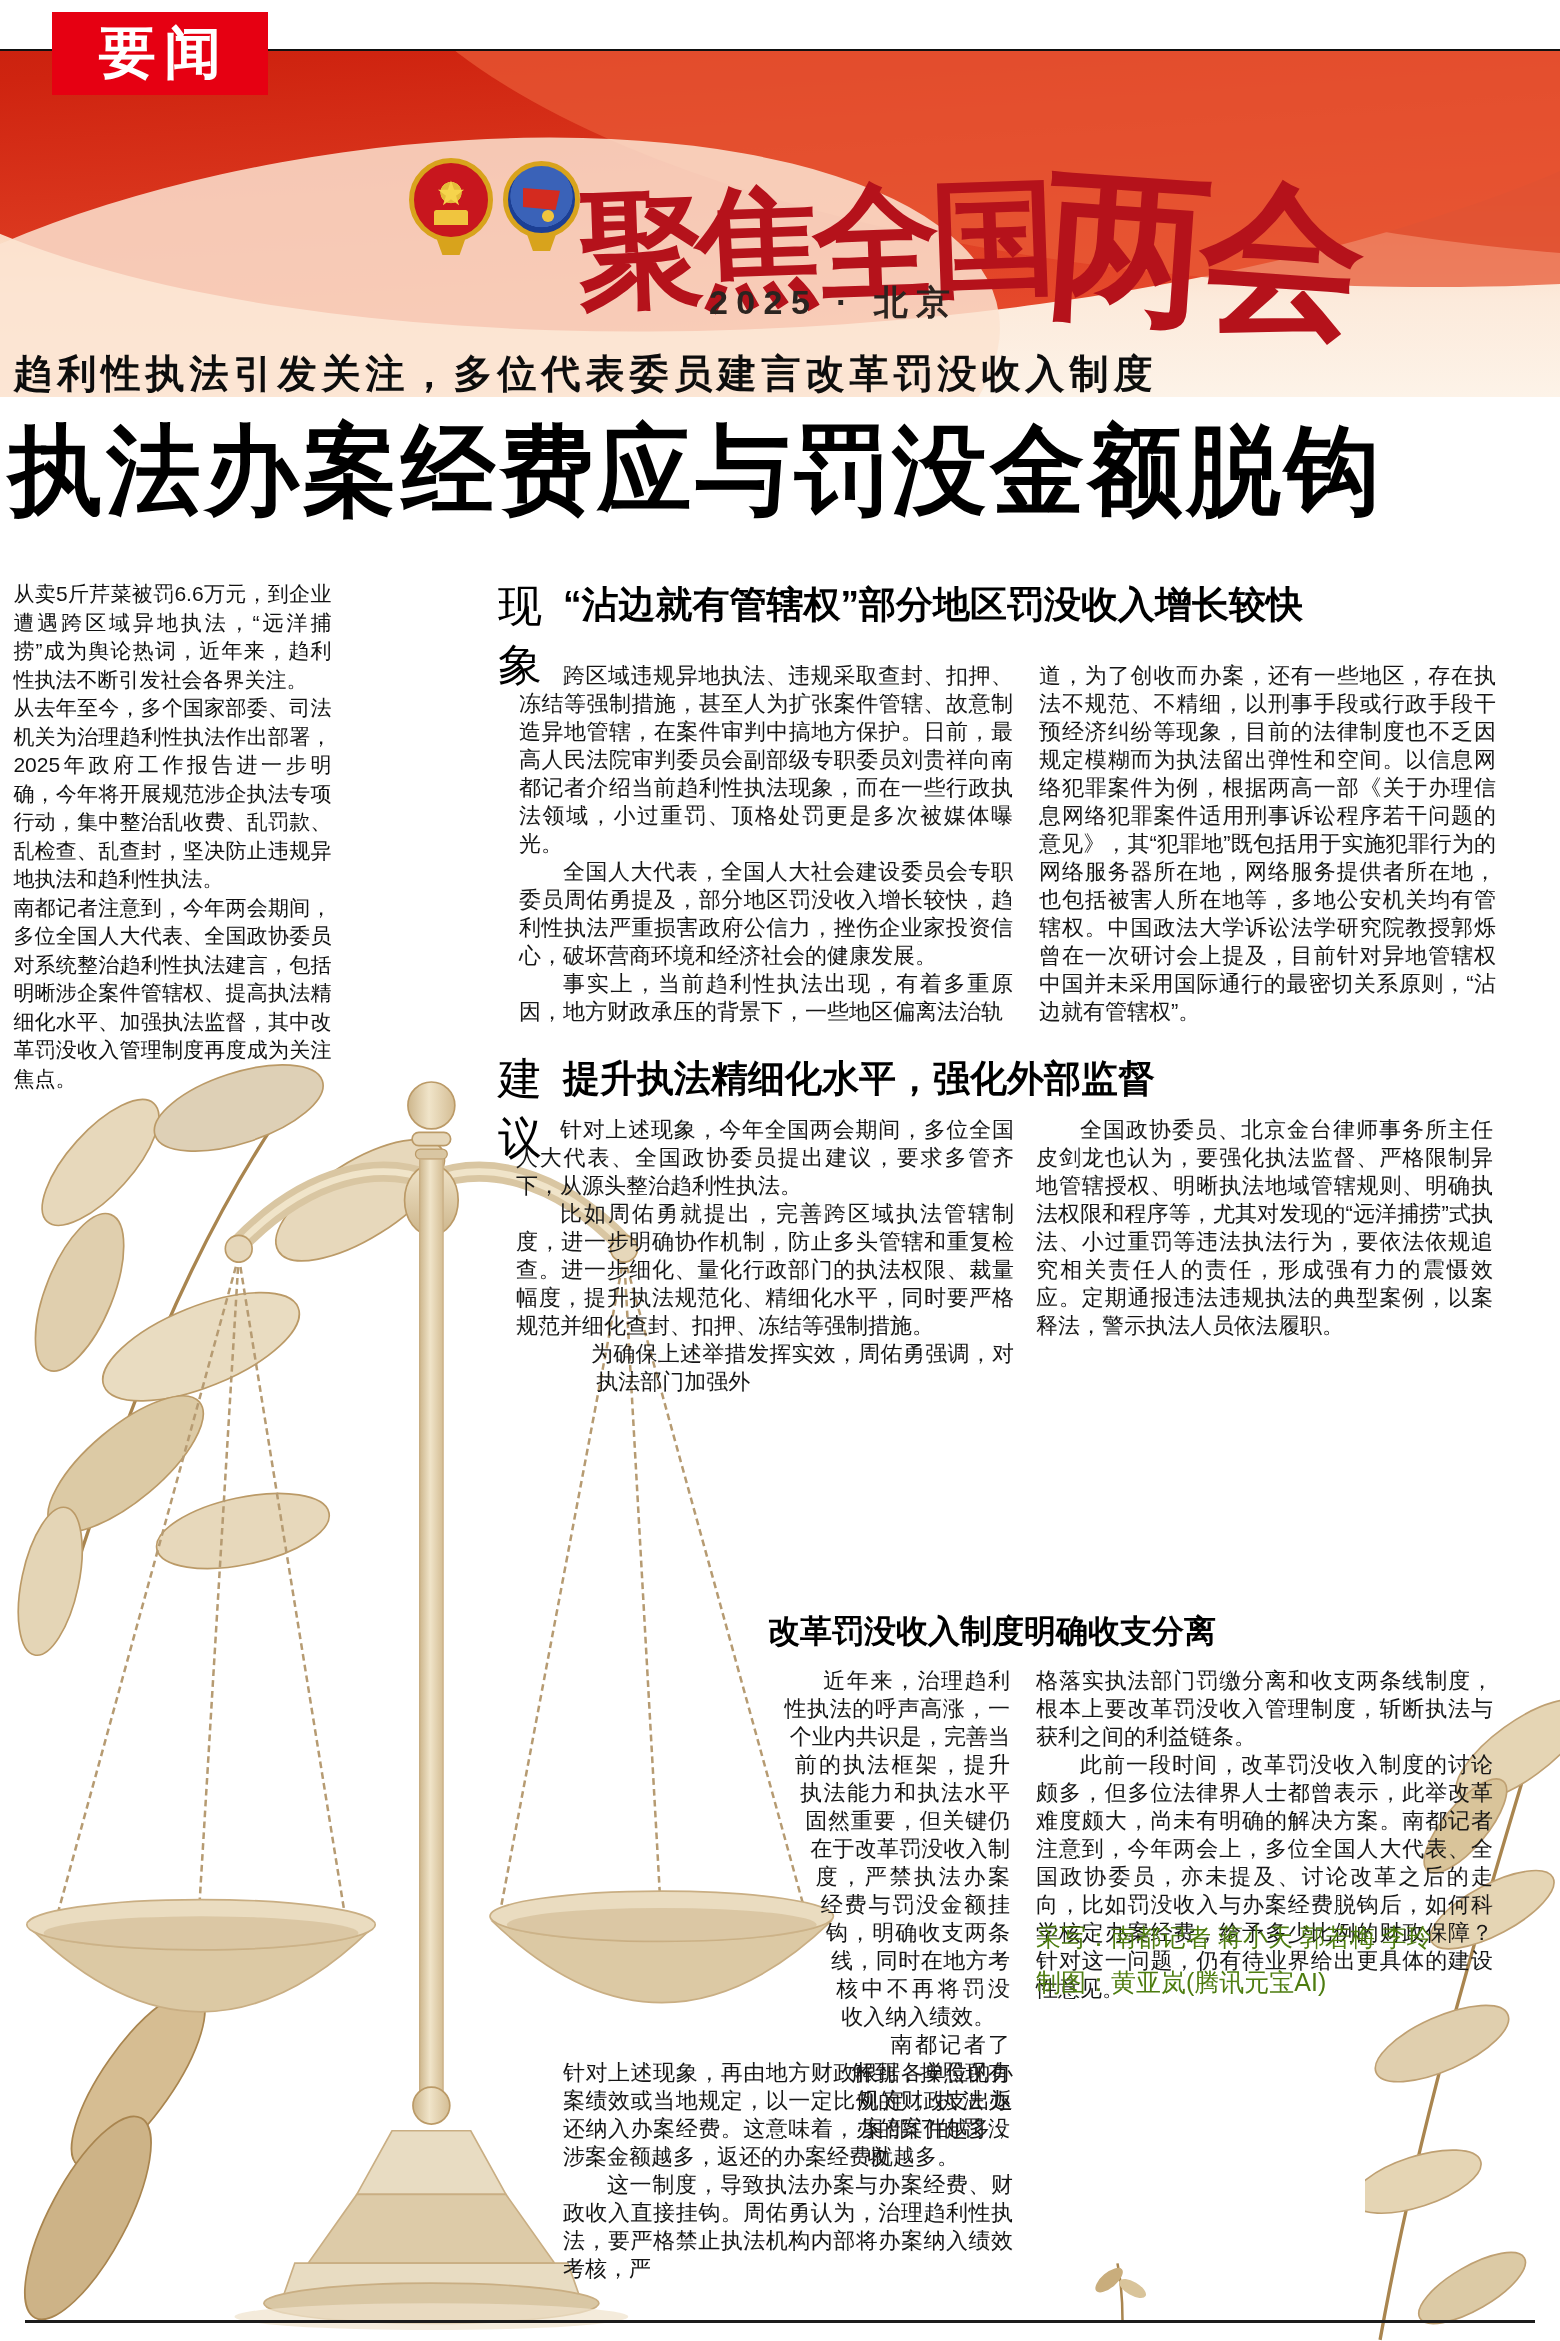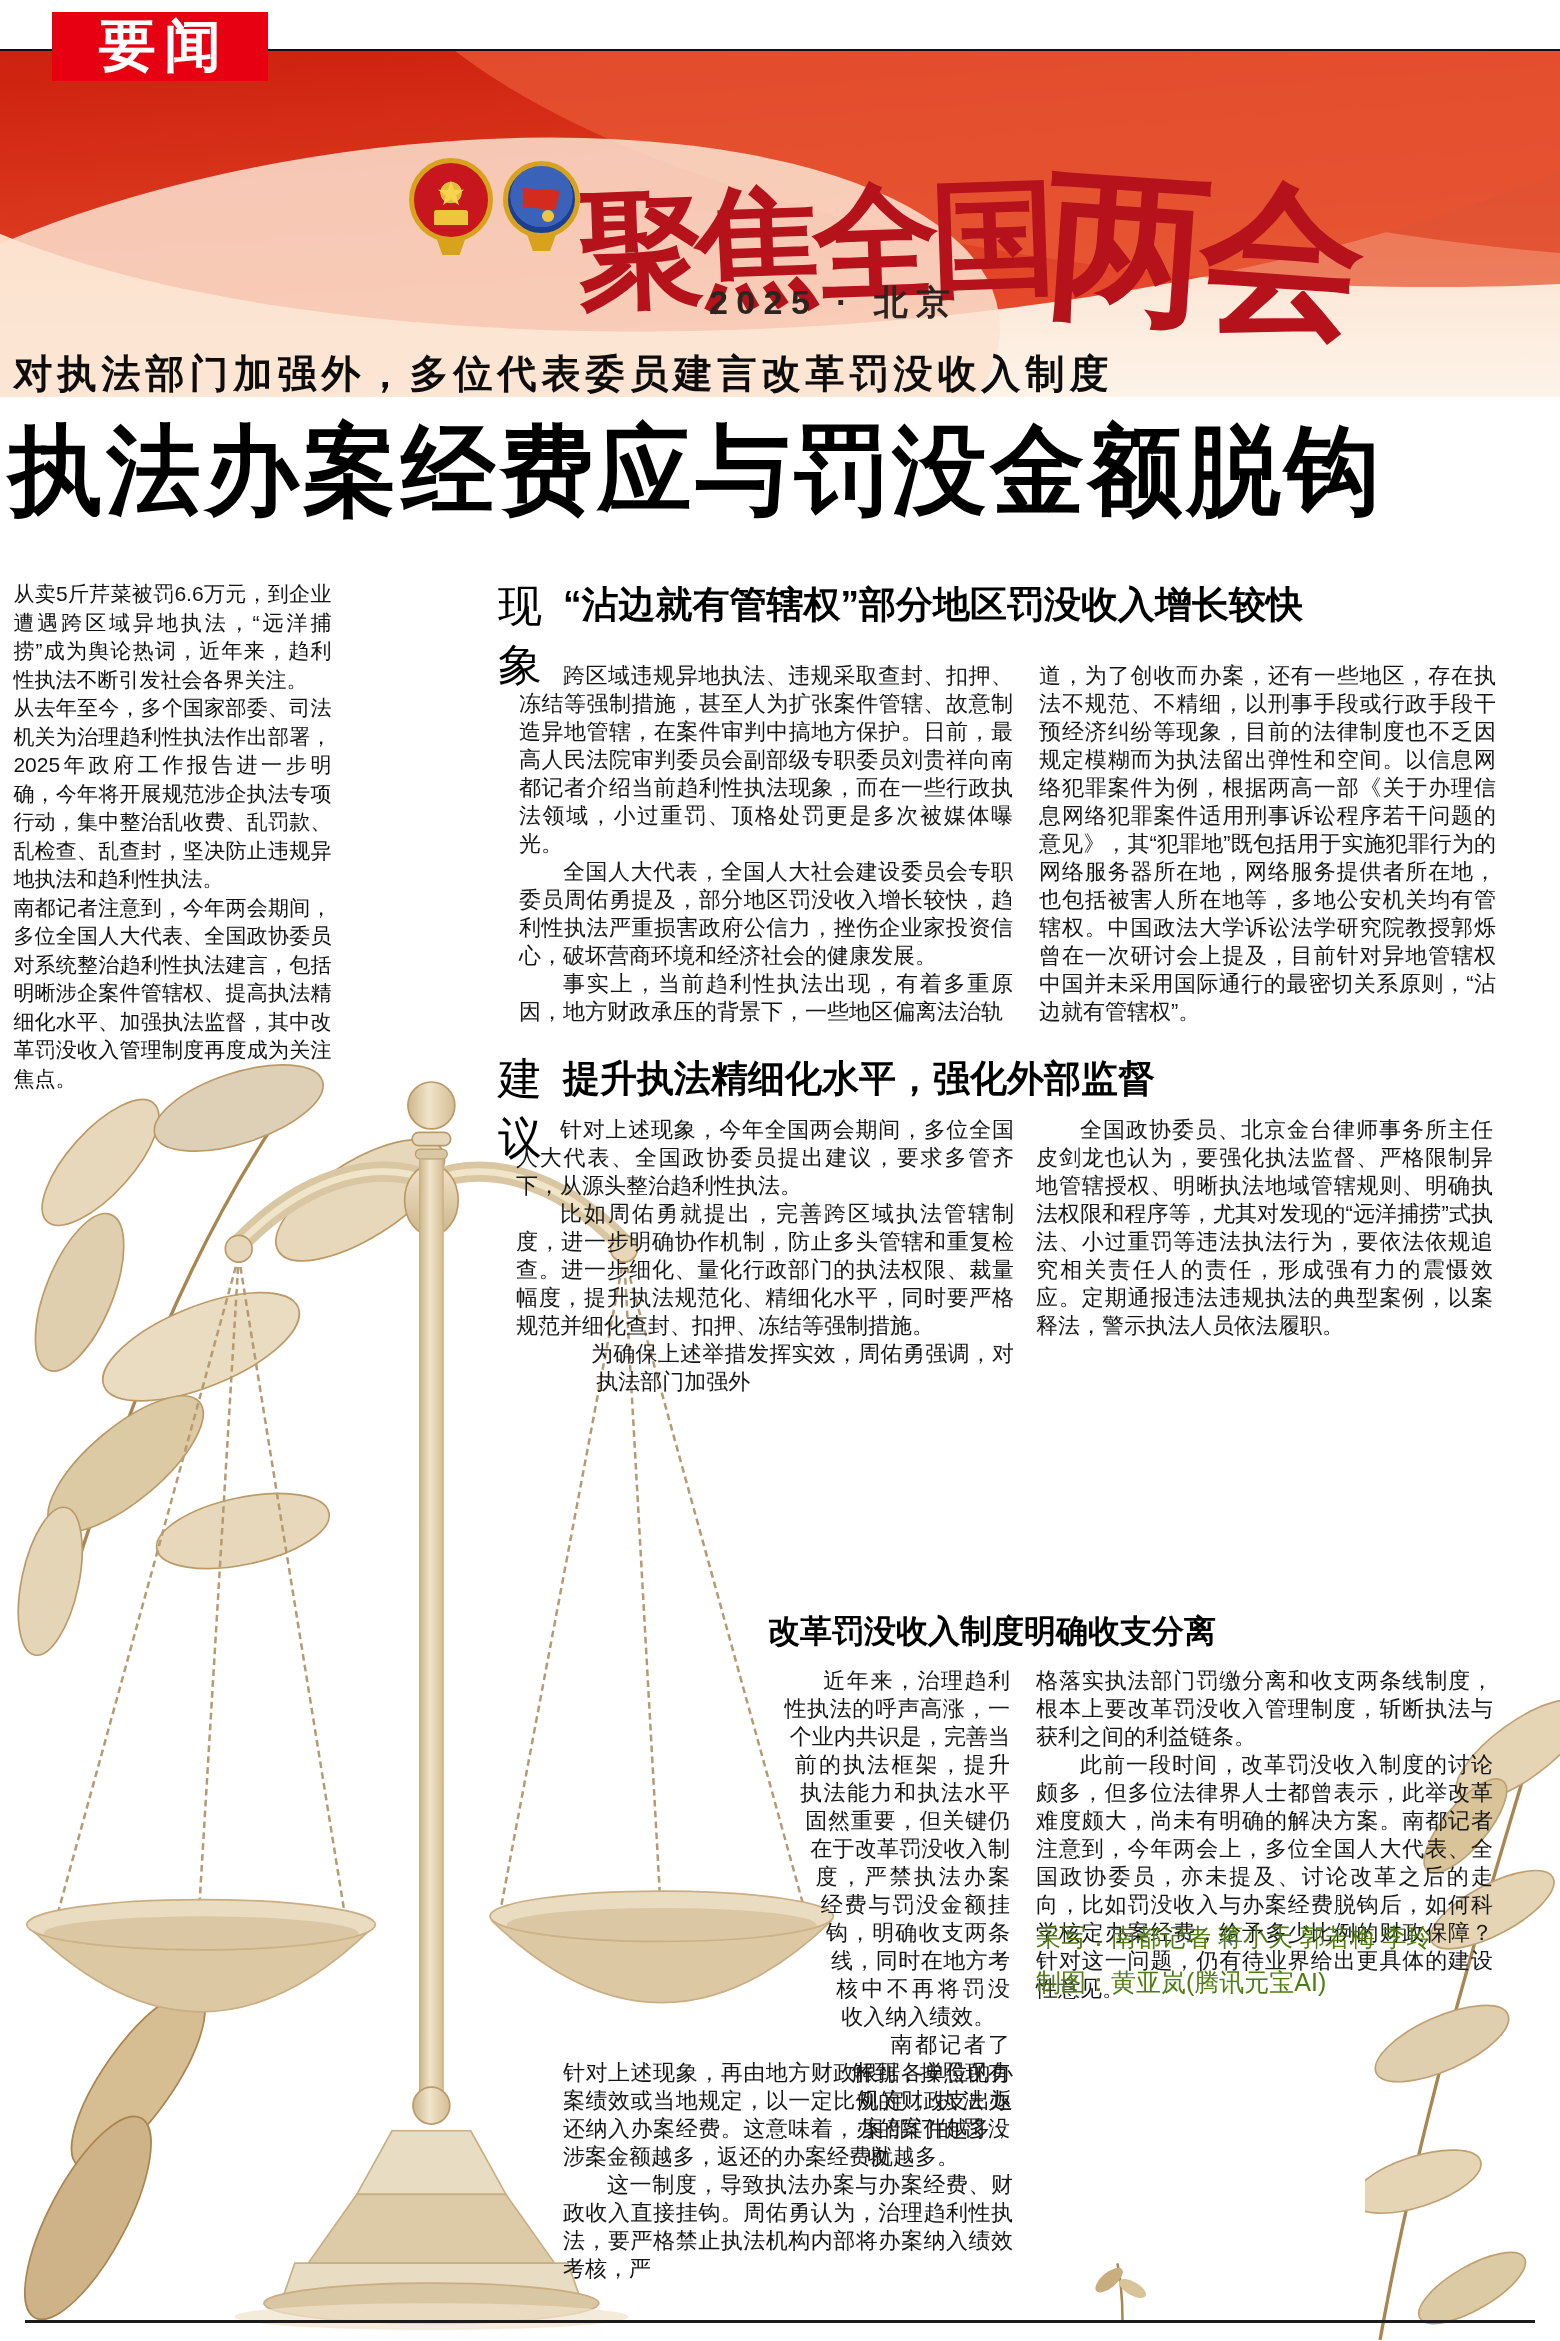--- a/index.html
+++ b/index.html
@@ -8,21 +8,21 @@
 
   
   .top-strip{position:absolute;left:0;top:0;width:1560px;height:49px;background:#fff;
              border-bottom:2.5px solid #111;z-index:6;}
   .header-meta{position:absolute;right:620px;top:18.4px;font-size:19px;color:#222;white-space:nowrap;right:auto;left:945px;}
   .masthead{position:absolute;left:1390px;top:13.4px;width:94px;height:28.5px;background:#e60012;
             color:#ffd900;font-size:18.4px;font-weight:bold;text-align:center;line-height:28.5px;
             letter-spacing:0px;white-space:nowrap;overflow:hidden;}
   .page-no{position:absolute;left:1493px;top:5px;font-size:35px;font-weight:900;color:#000;}
 
-  .section-box{position:absolute;left:52px;top:11.7px;width:216px;height:69px;background:#e60012;
+  .section-box{position:absolute;left:52px;top:11.7px;width:216px;height:83px;background:#e60012;
                z-index:8;display:flex;align-items:center;justify-content:center;}
   .section-box span{color:#fff;font-size:57px;font-weight:900;letter-spacing:8.4px;padding-left:8.4px;}
 
   
   .banner{position:absolute;left:0;top:49px;width:1560px;height:348px;overflow:hidden;z-index:1;
     background:linear-gradient(180deg,#d93a20 0%,#e8543a 10%,#f08063 22%,#f6ae8d 34%,#f9ccb0 46%,
                #fbdfc9 58%,#fceadb 72%,#fdf3e8 100%);}
   .wave1{position:absolute;top:-394px;left:-184px;width:2010px;height:670px;border-radius:50%;
          background:linear-gradient(180deg,#a80f05,#cf2410 55%,#e64a2c);transform:rotate(-4deg);}
   .wave2{position:absolute;top:-469px;left:352px;width:1927px;height:704px;border-radius:50%;
@@ -206,21 +206,21 @@
       <div class="flag"></div>
       <div class="dot"></div>
       <div class="emblem-tab"></div>
     </div>
     <div class="banner-title">
       <span class="t1">聚焦全国</span><span class="t2">两会</span>
     </div>
     <div class="banner-sub">2025 · 北京</div>
   </div>
 
-  <div class="kicker">对执法部门加强外，多位代表委员建言改革罚没收入制度</div>
+  <div class="kicker">趋利性执法引发关注，多位代表委员建言改革罚没收入制度</div>
   <div class="headline">执法办案经费应与罚没金额脱钩</div>
 
   <div class="col intro-col">
     <p>从卖5斤芹菜被罚6.6万元，到企业遭遇跨区域异地执法，“远洋捕捞”成为舆论热词，近年来，趋利性执法不断引发社会各界关注。</p>
     <p>从去年至今，多个国家部委、司法机关为治理趋利性执法作出部署，2025年政府工作报告进一步明确，今年将开展规范涉企执法专项行动，集中整治乱收费、乱罚款、乱检查、乱查封，坚决防止违规异地执法和趋利性执法。</p>
     <p>南都记者注意到，今年两会期间，多位全国人大代表、全国政协委员对系统整治趋利性执法建言，包括明晰涉企案件管辖权、提高执法精细化水平、加强执法监督，其中改革罚没收入管理制度再度成为关注焦点。</p>
   </div>
 
   <div class="marker" style="left:498px;top:576px;">现象</div>
   <div class="sec-title" style="left:563px;top:580px;font-size:37px;">“沾边就有管辖权”部分地区罚没收入增长较快</div>

